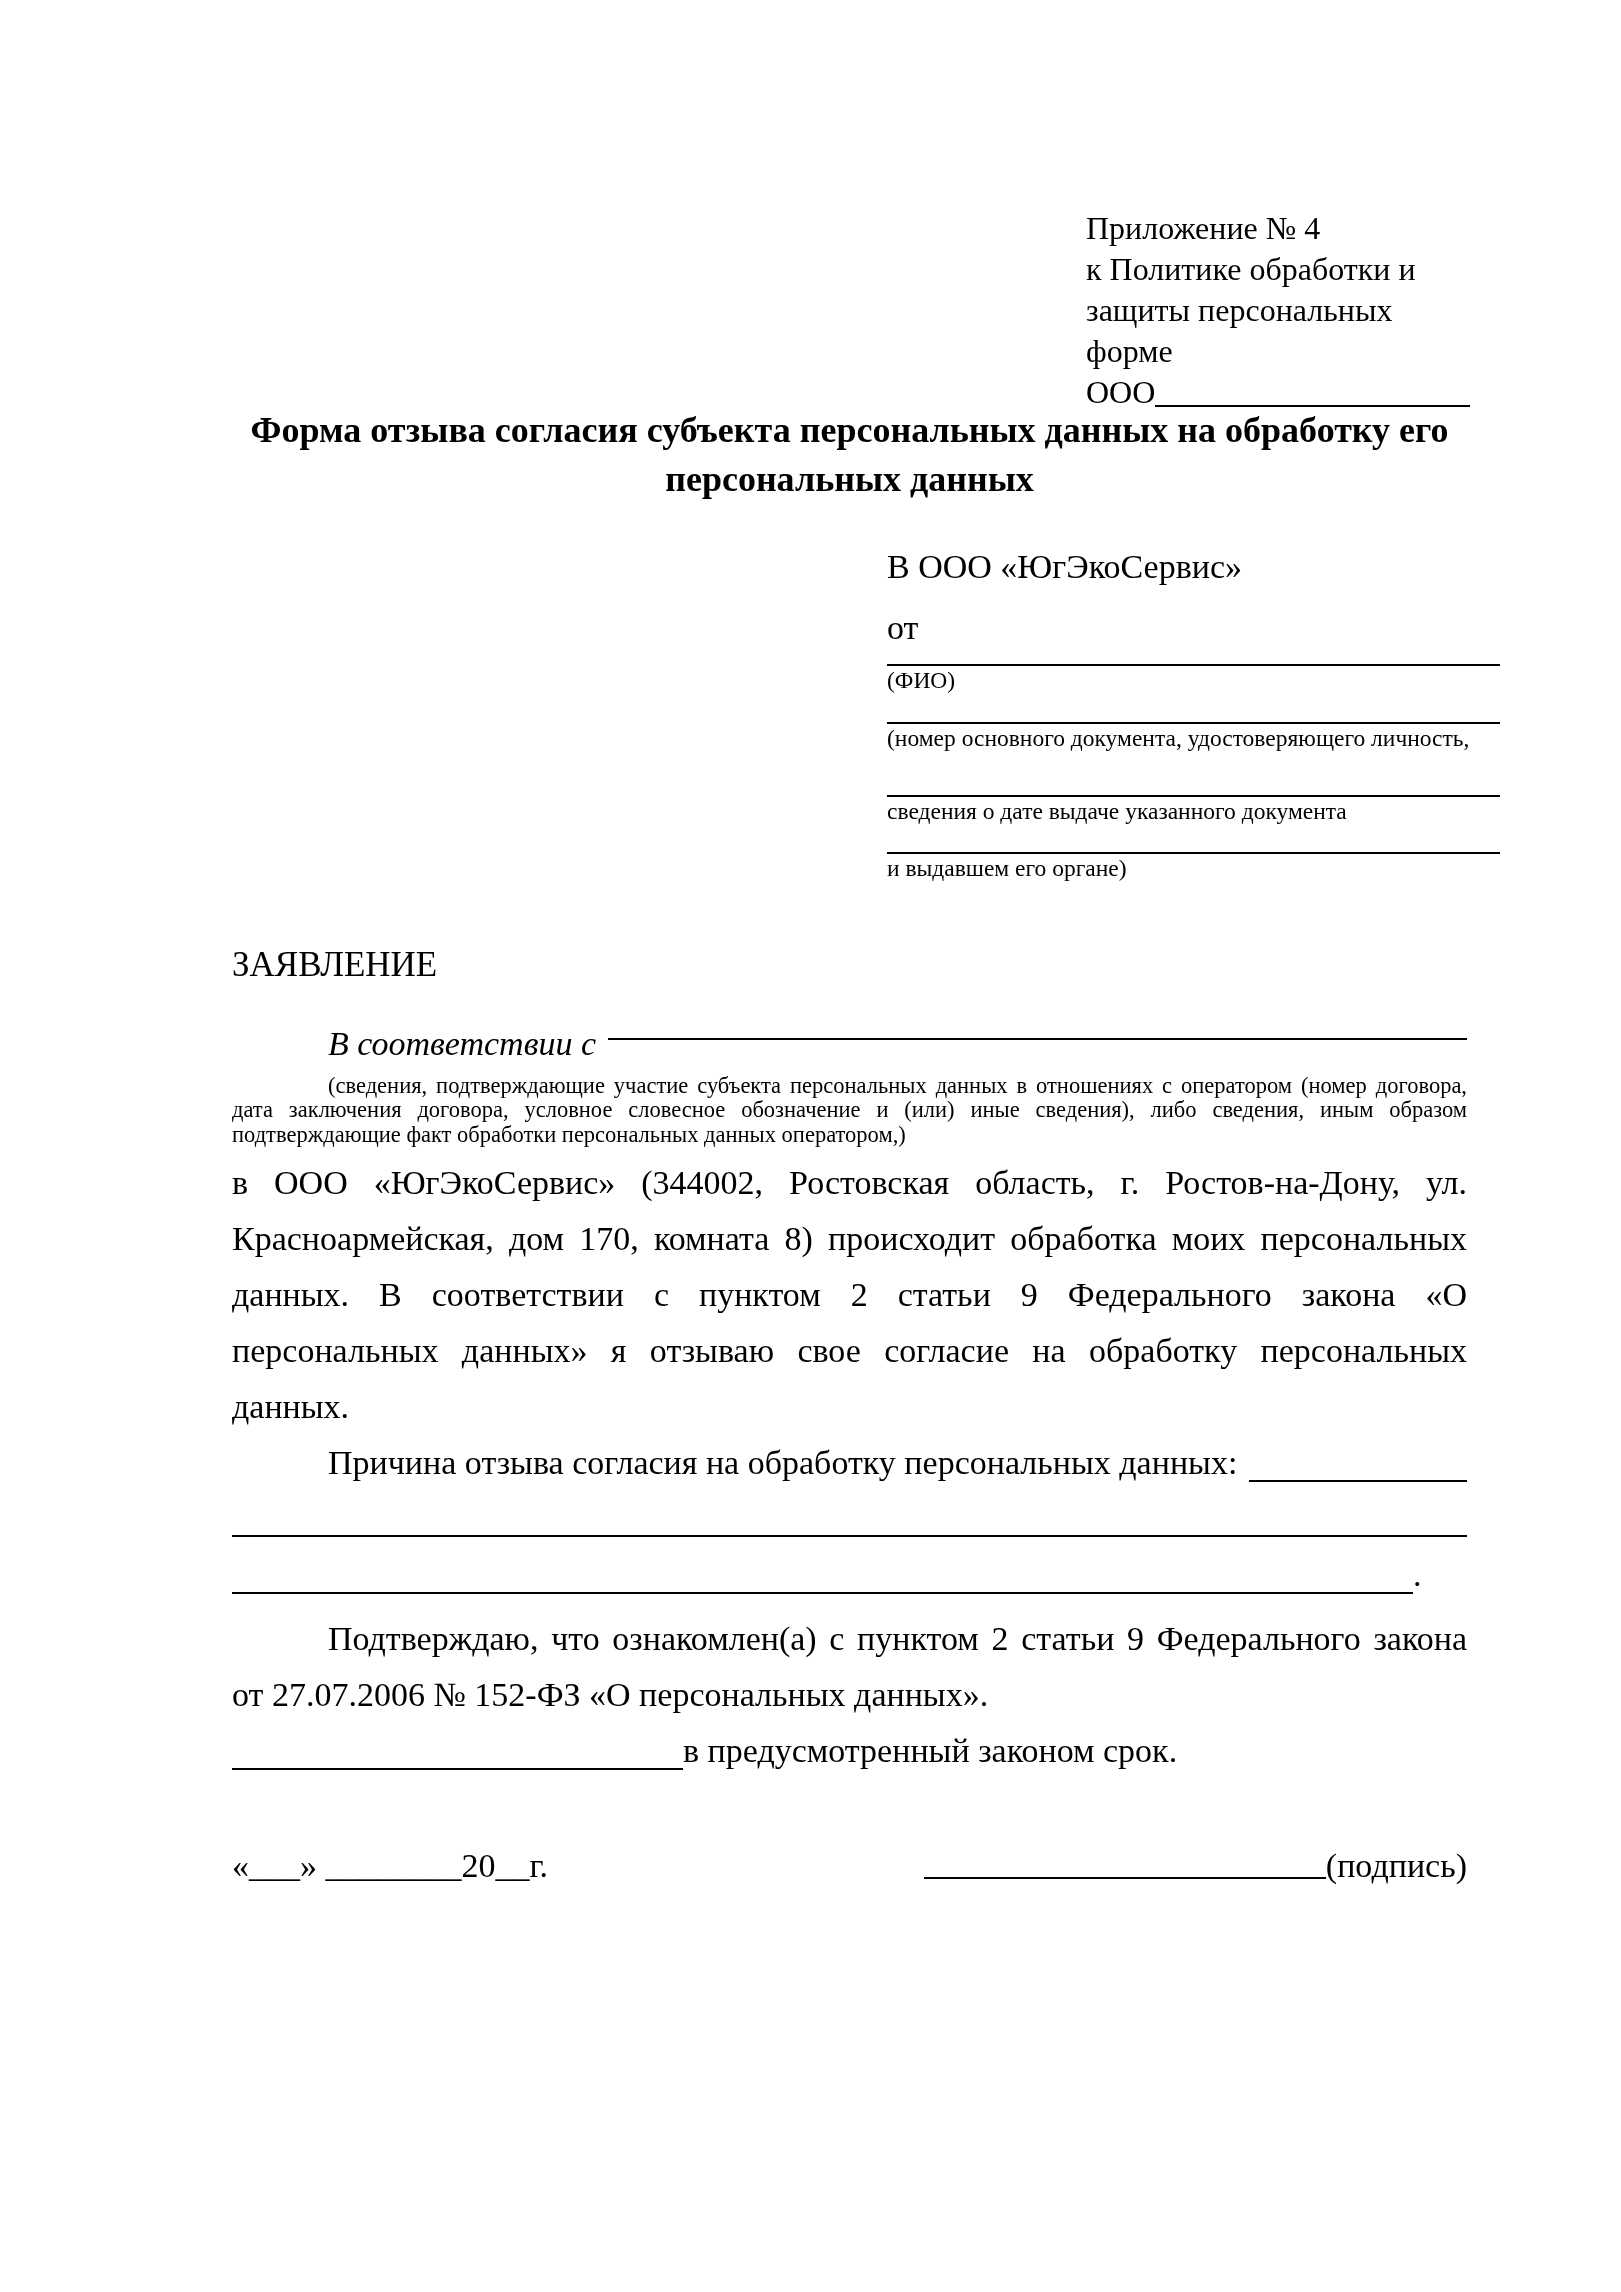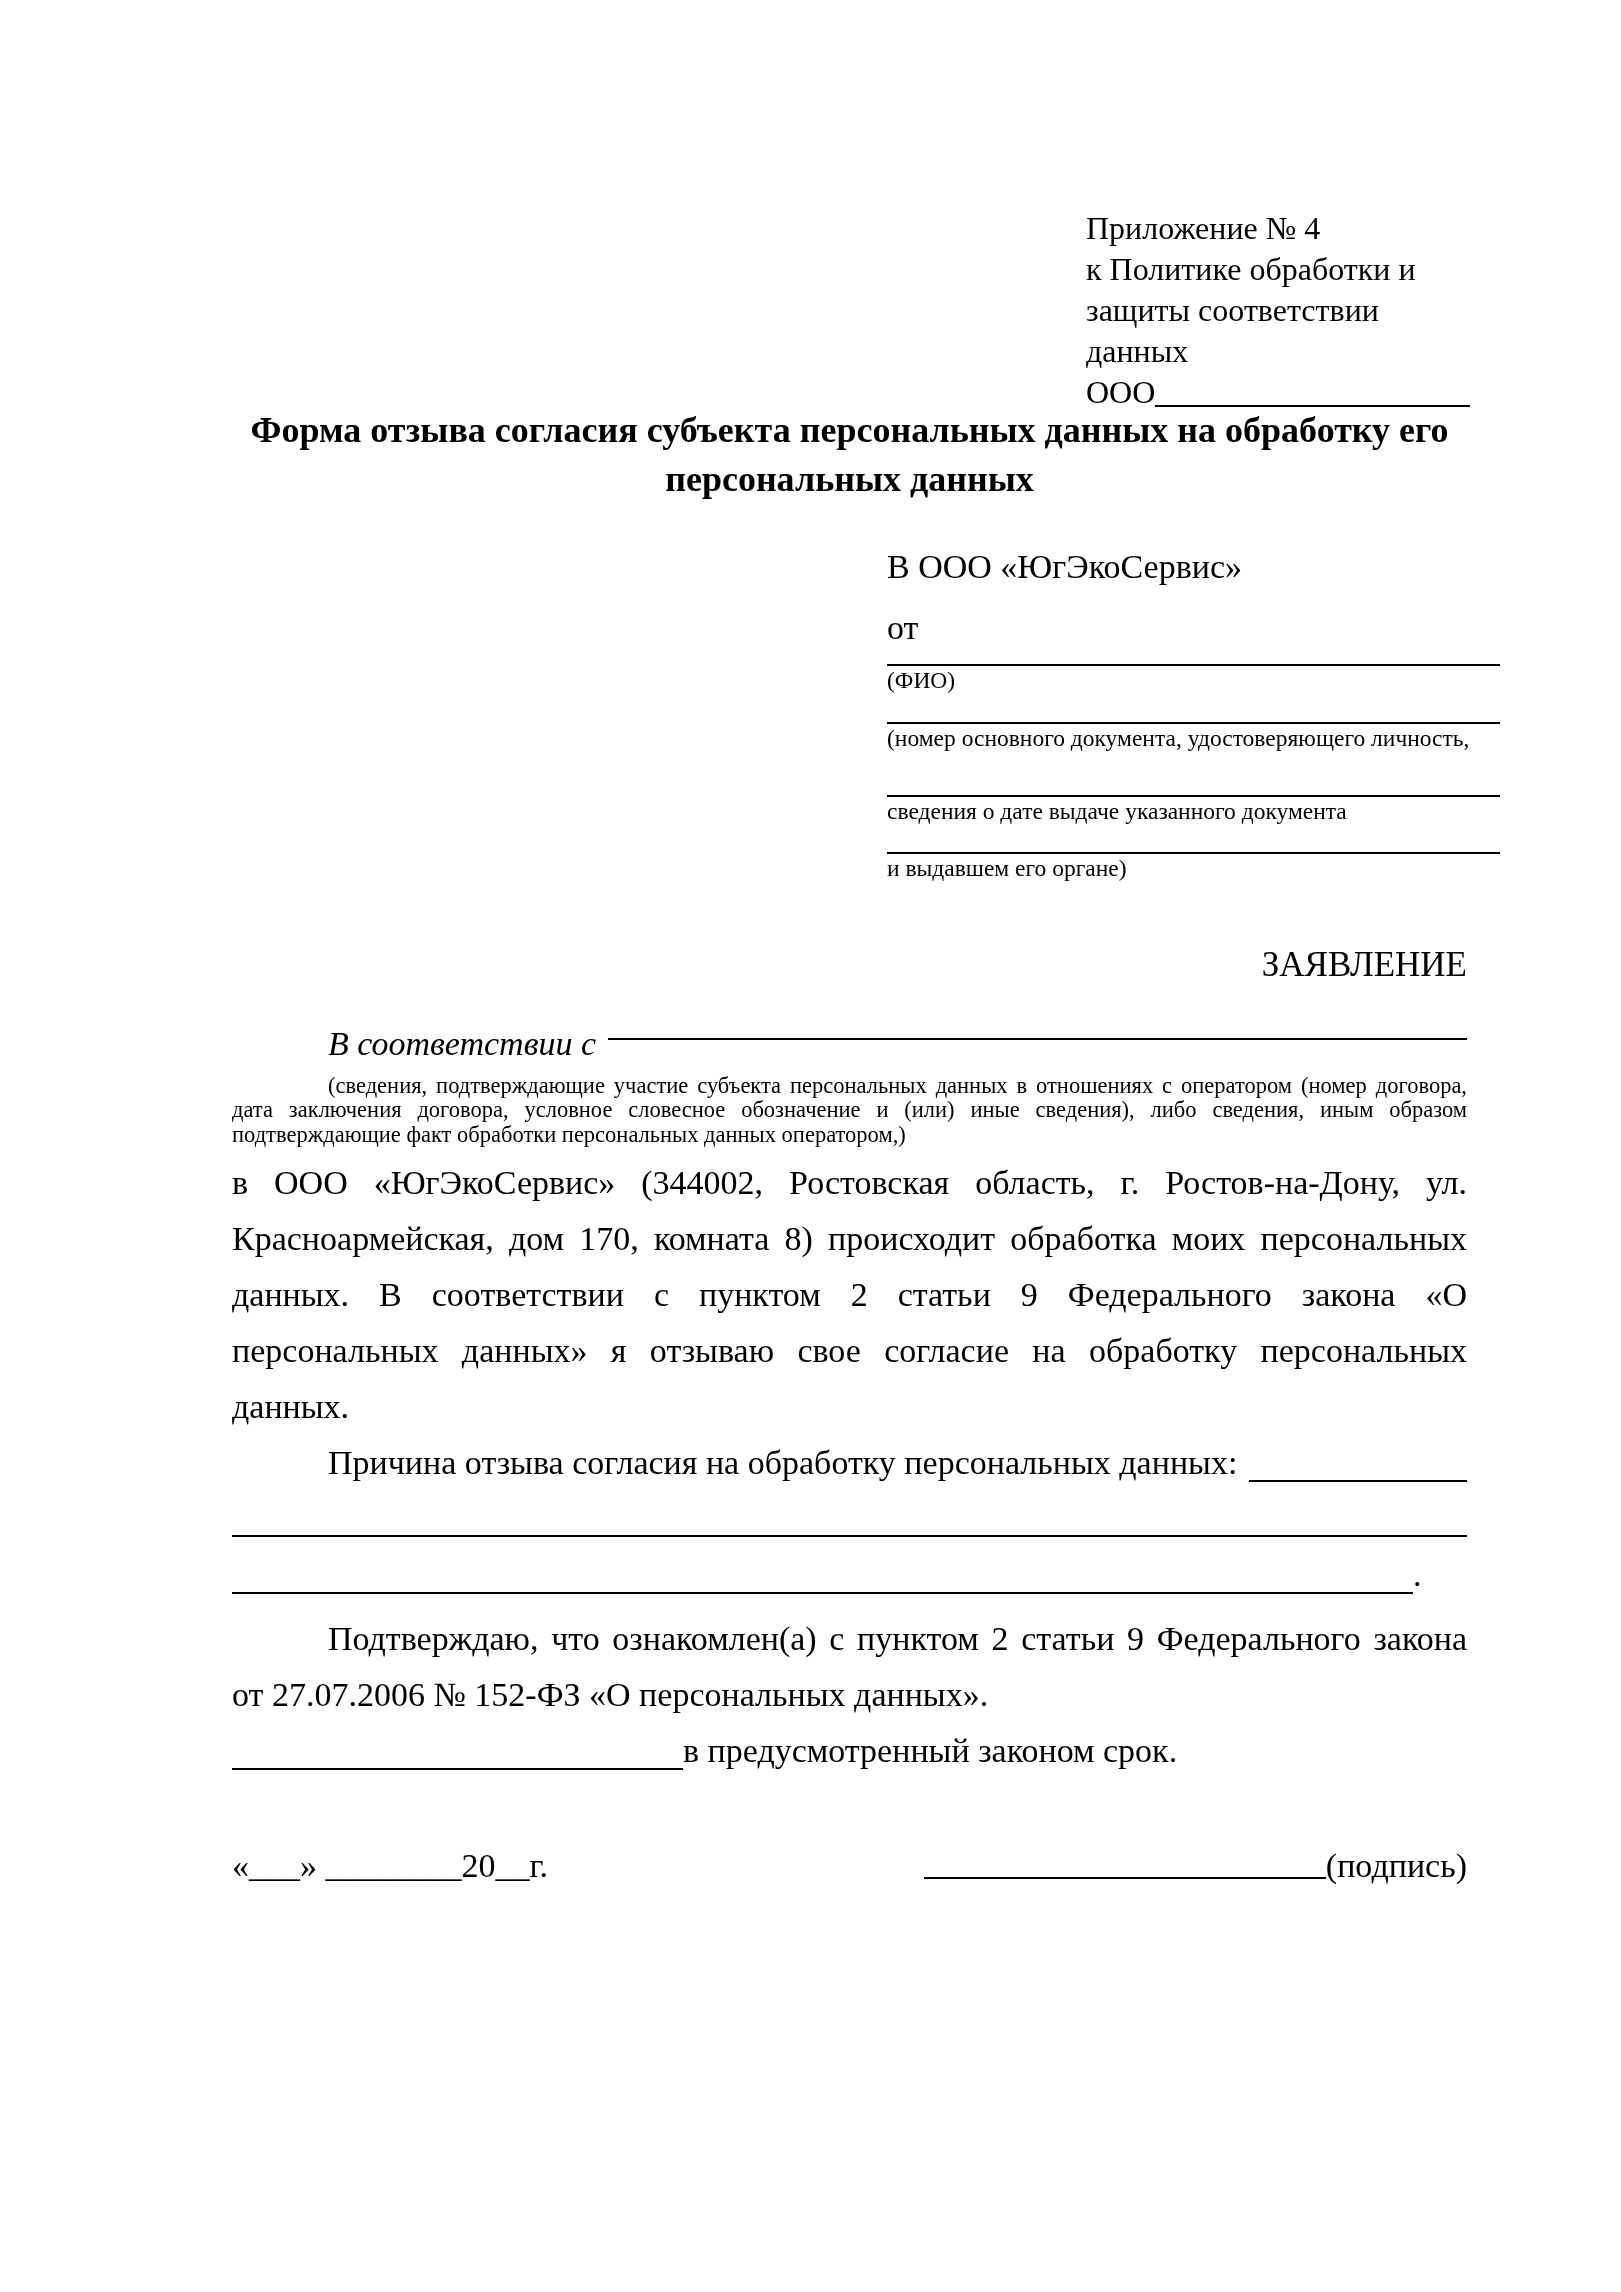--- a/index.html
+++ b/index.html
@@ -66,21 +66,21 @@
   }
 
   
   .statement-heading {
     position: absolute;
     left: 232px;
     top: 943px;
     width: 1235px;
     font-size: 35px;
     line-height: 43px;
-    text-align: right;
+    text-align: left;
   }
 
   
   .body-block {
     position: absolute;
     left: 232px;
     top: 1019px;
     width: 1235px;
     font-size: 34px;
     line-height: 56px;
@@ -154,21 +154,21 @@
   }
 </style>
 </head>
 <body>
 
 <div class="page">
 
   <div class="header-note">
     <div>Приложение № 4</div>
     <div>к Политике обработки и</div>
-    <div>защиты соответствии данных</div>
+    <div>защиты персональных форме</div>
     <div class="row">
       <span>ООО</span>
       <span class="fill"></span>
     </div>
   </div>
 
   <div class="title">Форма отзыва согласия субъекта персональных данных на обработку его персональных данных</div>
 
   <div class="addressee">
     <div>В ООО «ЮгЭкоСервис»</div>

